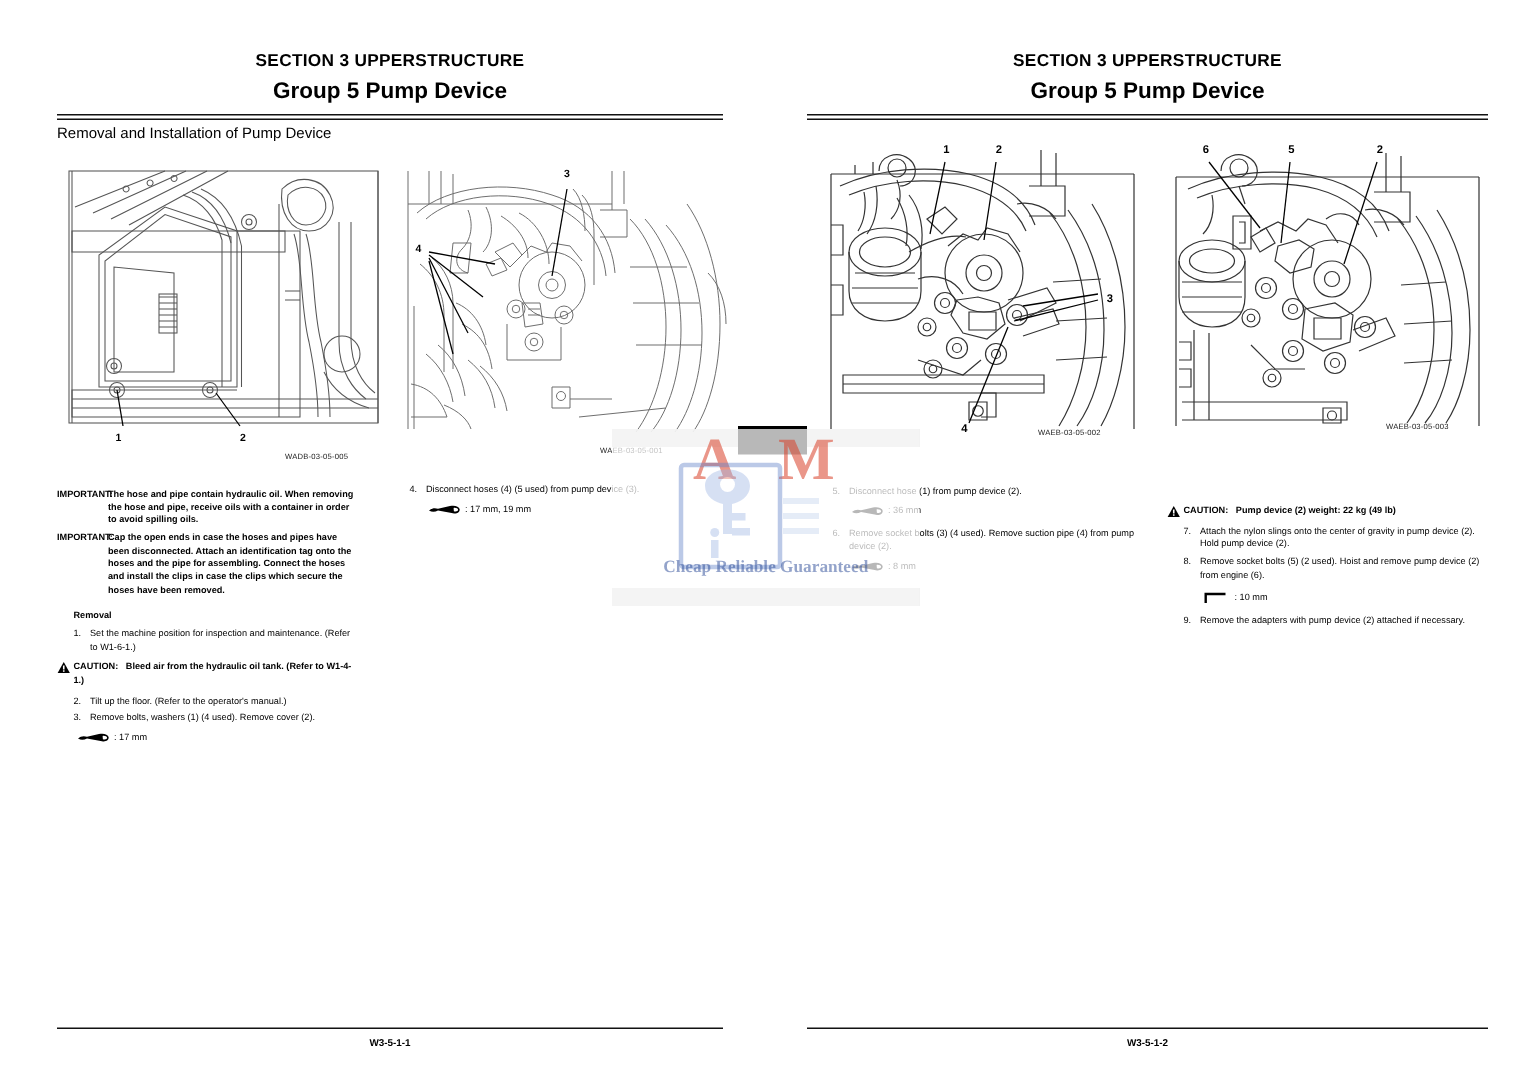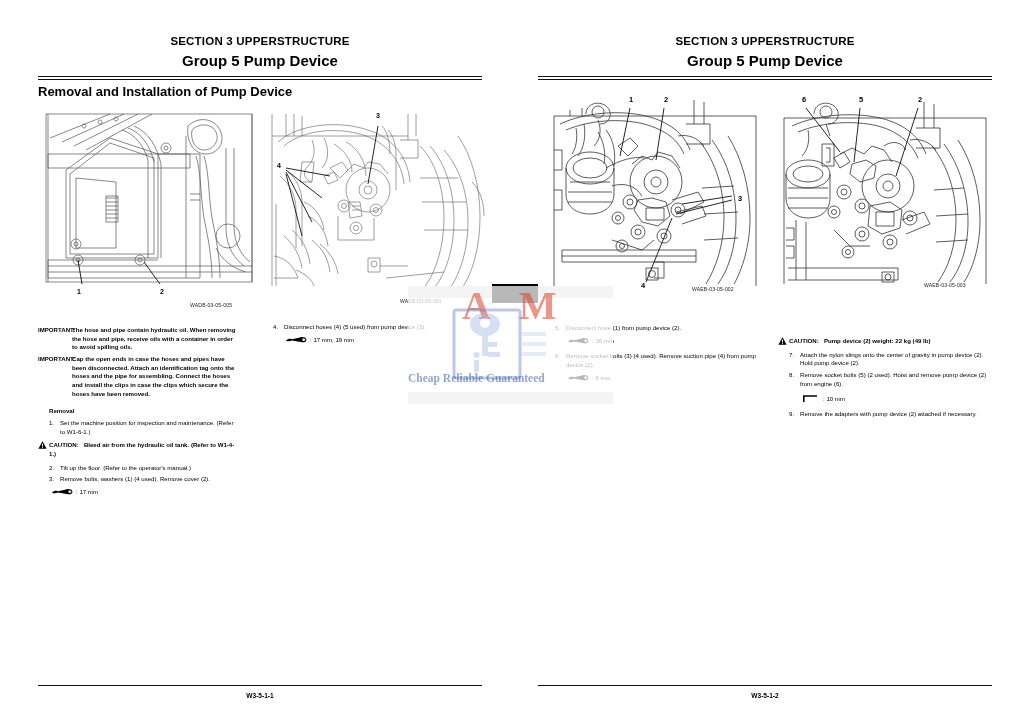--- a/index.html
+++ b/index.html
@@ -17,21 +17,21 @@
   .page.right{}
 
   
   .hdr{position:absolute;left:38px;right:28px;top:34px;text-align:center;}
   .hdr .sec{font-size:11.5px;font-weight:bold;letter-spacing:.2px;line-height:1.25;}
   .hdr .grp{font-size:15px;font-weight:bold;margin-top:4px;line-height:1.25;}
   .hdr .rule{margin-top:5px;border-top:1.6px solid #111;}
   .hdr .rule2{margin-top:1.6px;border-top:1px solid #111;}
 
   
-  .sectitle{position:absolute;left:38px;top:84px;font-size:13px;font-weight:bold;}
+  .sectitle{position:absolute;left:38px;top:84px;font-size:10px;font-weight:normal;}
 
   
   .fig{position:absolute;}
   .fig svg{display:block;}
   .figcode{position:absolute;font-size:5.1px;letter-spacing:.15px;color:#222;white-space:nowrap;}
 
   
   .col{position:absolute;font-size:6.1px;line-height:1.42;}
   .col p{margin:0 0 3.2px 0;}
   .imp{font-weight:bold;padding-left:34px;text-indent:-34px;}
@@ -49,21 +49,21 @@
   .foot{position:absolute;left:38px;right:28px;bottom:26px;}
   .foot .frule{border-top:1.4px solid #111;}
   .foot .pno{text-align:center;font-size:6.6px;font-weight:bold;margin-top:6px;}
 
   
   .wm{position:absolute;left:408px;top:286px;width:205px;height:118px;pointer-events:none;}
   .wm .wmbox{position:absolute;inset:0;background:rgba(255,255,255,.72);}
   .wm .am{position:absolute;left:54px;top:-4px;font-size:40px;font-weight:bold;
           color:#d9412a;opacity:.55;letter-spacing:10px;font-family:"Liberation Serif",serif;}
   .wm .key{position:absolute;left:44px;top:22px;opacity:.42;}
-  .wm .tag{position:absolute;left:0;right:0;top:86px;
+  .wm .tag{position:absolute;left:0;right:0;top:86px;text-align:center;
            font-size:11.5px;font-weight:bold;color:#2a4a97;opacity:.5;
            font-family:"Liberation Serif",serif;}
   .greybar{position:absolute;background:#c9c9c9;}
 </style>
 </head>
 <body>
 
 <div class="spread">
 
   <div class="page left">

